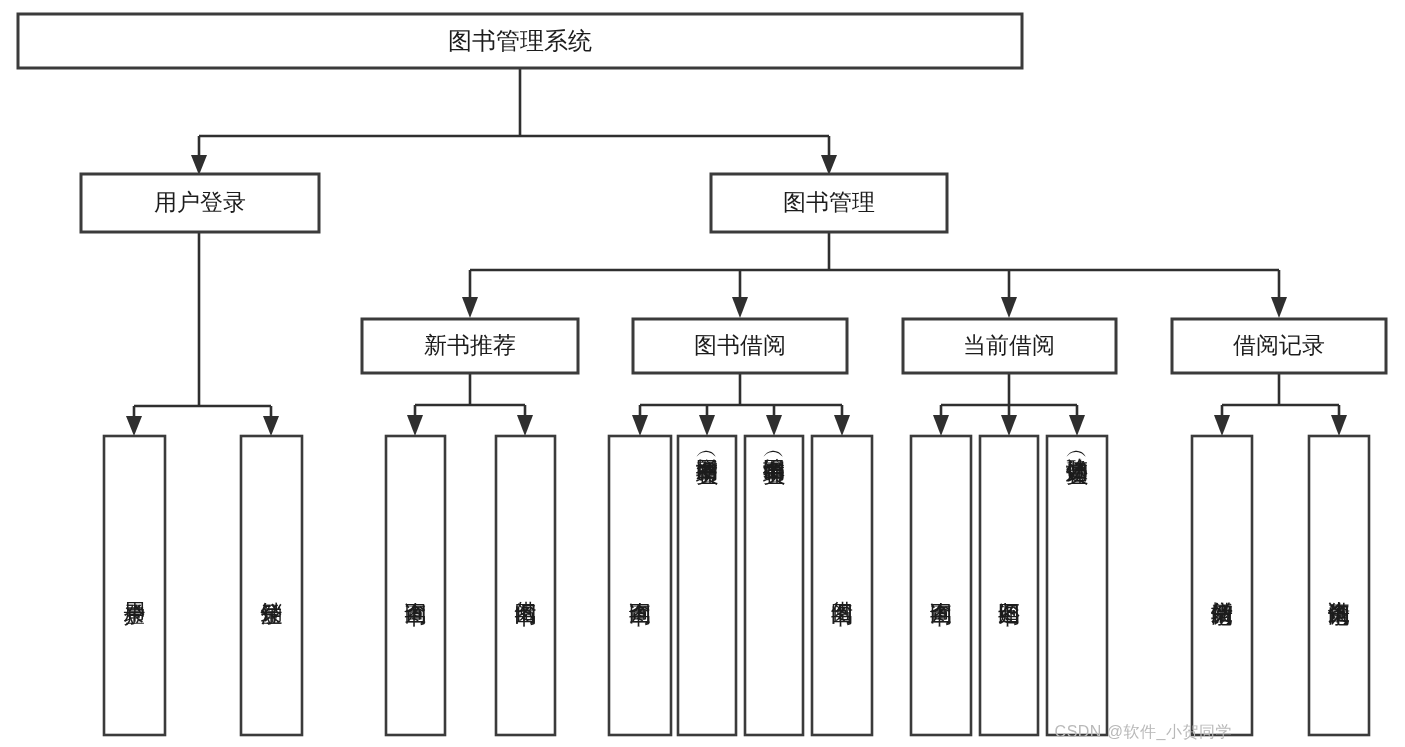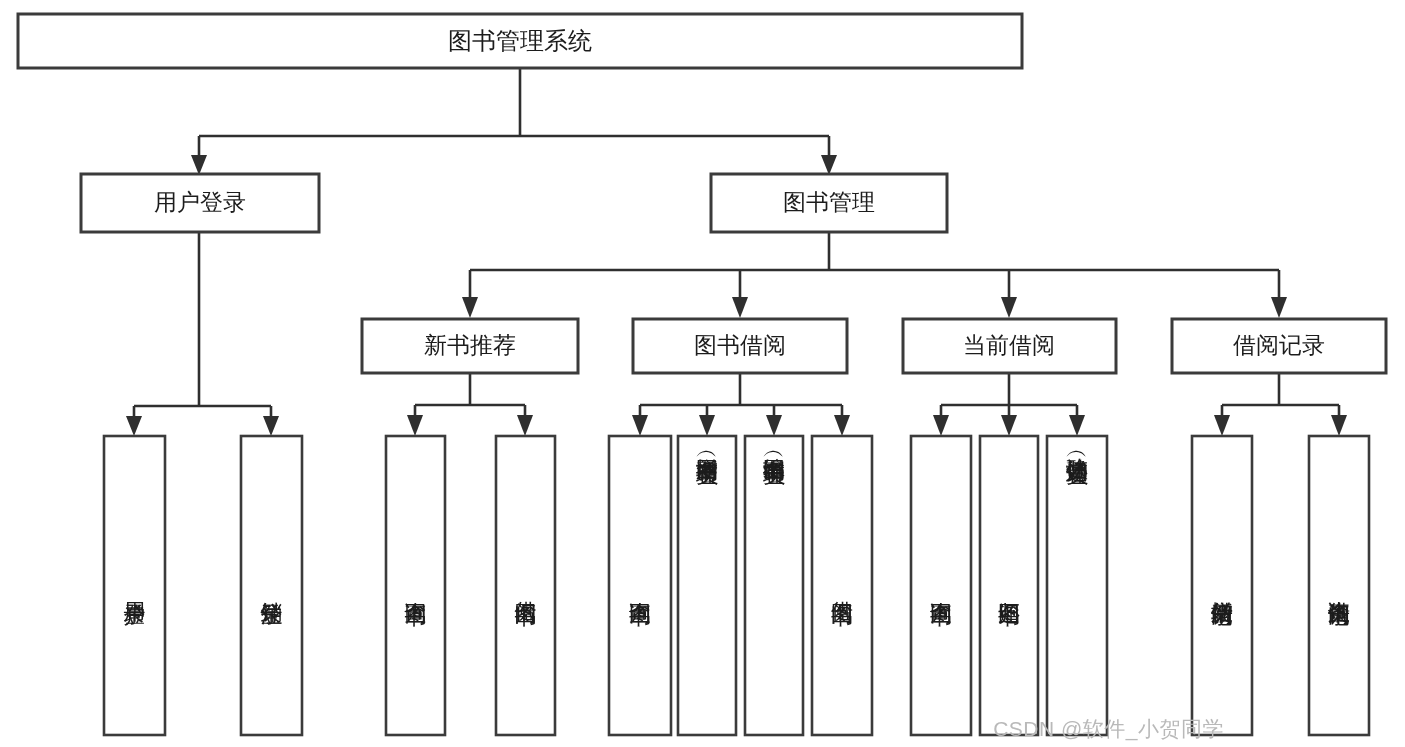--- a/index.html
+++ b/index.html
@@ -68,24 +68,24 @@
     line-height: 1.28;
     color: #1c1c1c;
     writing-mode: vertical-rl;
     text-orientation: upright;
     letter-spacing: 1px;
     white-space: nowrap;
     text-align: center;
   }
   .watermark {
     position: absolute;
-    right: 8px;
+    right: 0;
     bottom: 4px;
     font-family: "Liberation Sans", "DejaVu Sans", sans-serif;
-    font-size: 21px;
+    font-size: 16px;
     color: #b9b9b9;
     letter-spacing: 0.5px;
     white-space: nowrap;
   }
 </style>
 </head>
 <body>
 
 <div id="diagram-root">
 

